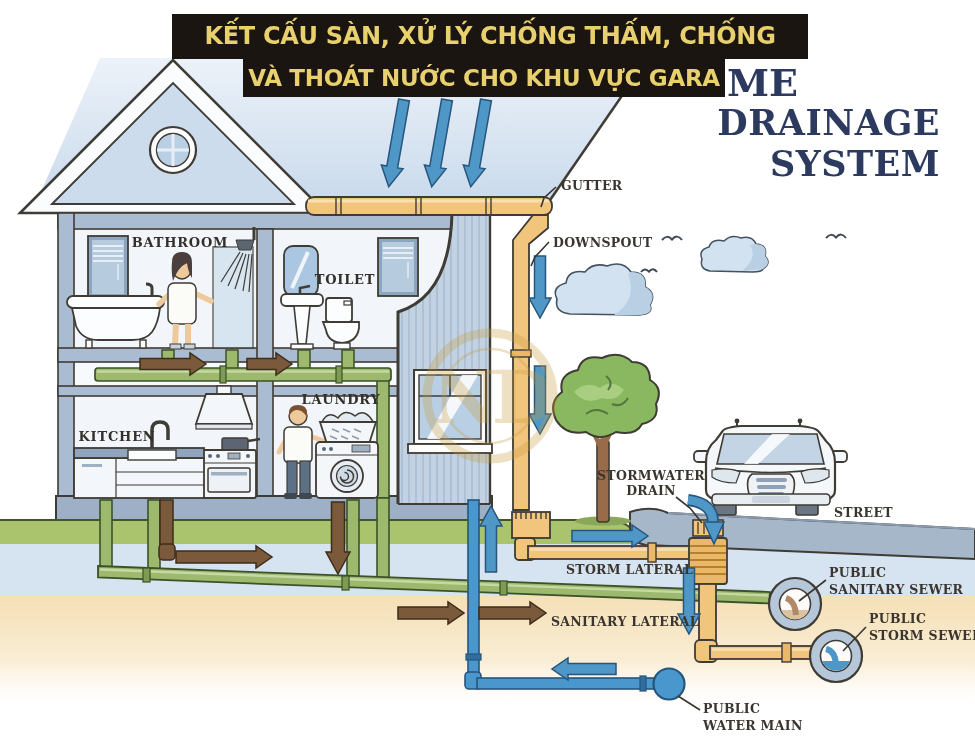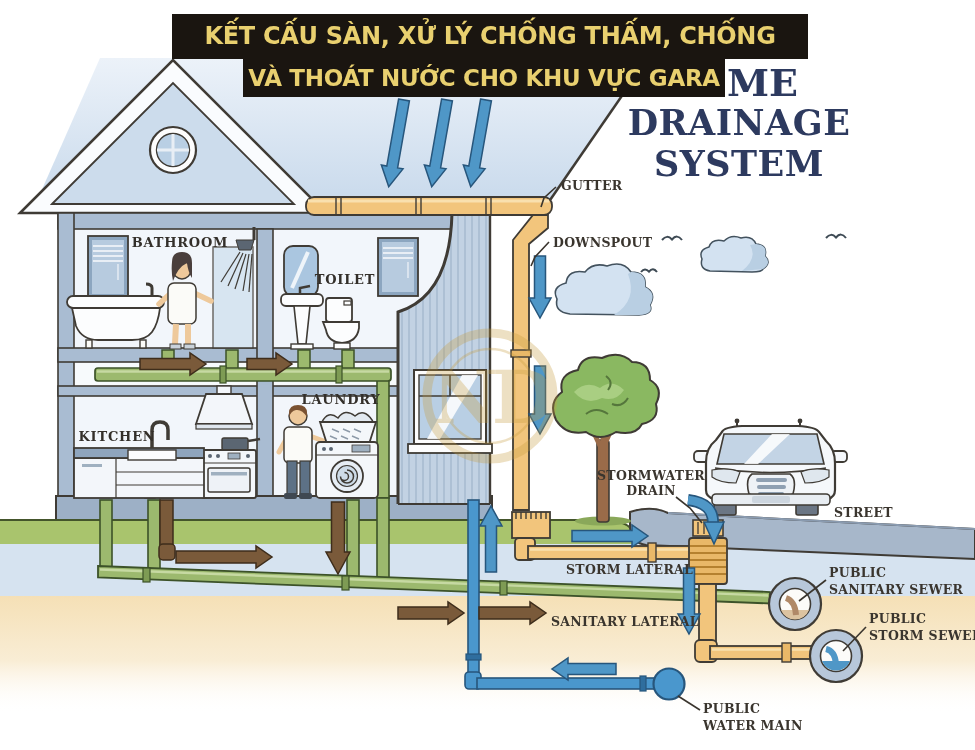--- a/index.html
+++ b/index.html
@@ -6,21 +6,21 @@
   #stage{position:relative;width:975px;height:750px;background:#ffffff;overflow:hidden;
          font-family:"Liberation Sans",sans-serif;}
   #diagram{position:absolute;left:0;top:0;}
   .banner{position:absolute;background:#1a1510;color:#e9d06f;text-align:center;
           font-family:"DejaVu Sans","Liberation Sans",sans-serif;font-weight:bold;z-index:6;}
   #banner-line1{left:172px;top:14px;width:636px;height:45px;font-size:24px;line-height:45px;letter-spacing:-0.3px;}
   #banner-line2{left:243px;top:59px;width:482px;height:38px;font-size:23px;line-height:38px;letter-spacing:-0.3px;text-align:center;}
   .ttl{position:absolute;color:#2d3a5f;font-family:"DejaVu Serif","Liberation Serif",serif;
        font-weight:bold;z-index:5;}
   #title-me{left:727px;top:60px;font-size:38px;}
-  #title-main{left:538px;top:102px;width:402px;text-align:center;font-size:35px;letter-spacing:0.5px;}
+  #title-main{left:538px;top:102px;width:402px;text-align:right;font-size:35px;letter-spacing:0.5px;}
   .lbl{font-family:"DejaVu Serif","Liberation Serif",serif;font-weight:bold;font-size:12.5px;
        fill:#3a352e;letter-spacing:.3px;}
   .room-lbl{font-family:"DejaVu Serif","Liberation Serif",serif;font-weight:bold;font-size:13px;
        fill:#332f2a;letter-spacing:.8px;}
   .ptr{stroke:#3a352e;stroke-width:1.6;fill:none;}
   .ol{stroke:#3f3b35;}
 </style>
 </head>
 <body>
 

